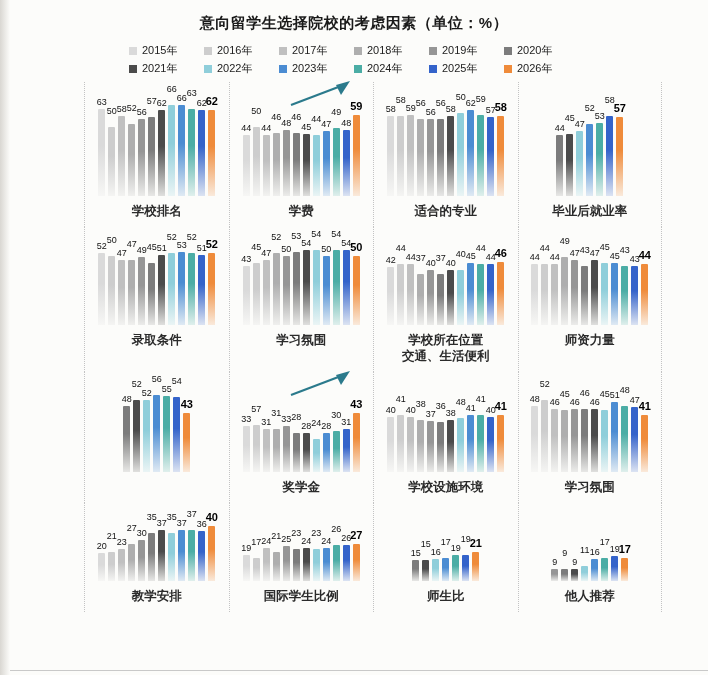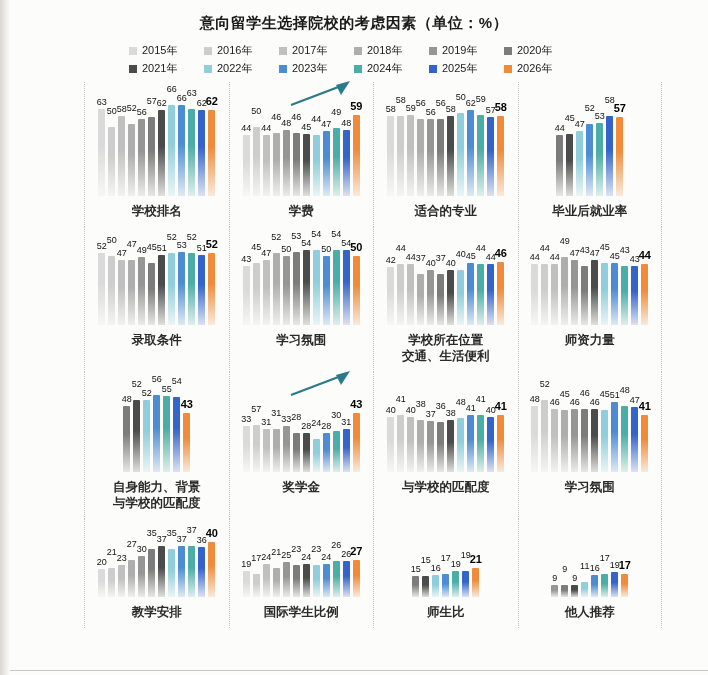--- a/index.html
+++ b/index.html
@@ -551,22 +551,20 @@
         </div>
         <div class="barcol">
           <div class="bar" style="height: 75px; background: linear-gradient(rgb(52, 99, 202) 0%, rgb(52, 99, 202) 42%, rgba(52, 99, 202, 0.16) 100%);"></div>
           <span class="val" style="bottom: 86px;">54</span>
         </div>
         <div class="barcol">
           <div class="bar" style="height: 59px; background: linear-gradient(rgb(239, 139, 58) 0%, rgb(239, 139, 58) 42%, rgba(239, 139, 58, 0.16) 100%);"></div>
           <span class="val bold" style="bottom: 62px;">43</span>
         </div>
       </div>
-      <div class="chart-title">自身能力、背景
-与学校的匹配度</div>
     </div>
     <div class="cell">
       <div class="bars" style="height: 80px;">
         <div class="barcol">
           <div class="bar" style="height: 46px; background: linear-gradient(rgb(218, 218, 218) 0%, rgb(218, 218, 218) 42%, rgba(218, 218, 218, 0.16) 100%);"></div>
           <span class="val" style="bottom: 48px;">33</span>
         </div>
         <div class="barcol">
           <div class="bar" style="height: 47px; background: linear-gradient(rgb(205, 205, 205) 0%, rgb(205, 205, 205) 42%, rgba(205, 205, 205, 0.16) 100%);"></div>
           <span class="val" style="bottom: 58px;">57</span>
@@ -662,21 +660,21 @@
         </div>
         <div class="barcol">
           <div class="bar" style="height: 55px; background: linear-gradient(rgb(52, 99, 202) 0%, rgb(52, 99, 202) 42%, rgba(52, 99, 202, 0.16) 100%);"></div>
           <span class="val" style="bottom: 57px;">40</span>
         </div>
         <div class="barcol">
           <div class="bar" style="height: 57px; background: linear-gradient(rgb(239, 139, 58) 0%, rgb(239, 139, 58) 42%, rgba(239, 139, 58, 0.16) 100%);"></div>
           <span class="val bold" style="bottom: 60px;">41</span>
         </div>
       </div>
-      <div class="chart-title">与学校的匹配度</div>
+      <div class="chart-title">学校设施环境</div>
     </div>
     <div class="cell last-col">
       <div class="bars" style="height: 80px;">
         <div class="barcol">
           <div class="bar" style="height: 66px; background: linear-gradient(rgb(218, 218, 218) 0%, rgb(218, 218, 218) 42%, rgba(218, 218, 218, 0.16) 100%);"></div>
           <span class="val" style="bottom: 68px;">48</span>
         </div>
         <div class="barcol">
           <div class="bar" style="height: 72px; background: linear-gradient(rgb(205, 205, 205) 0%, rgb(205, 205, 205) 42%, rgba(205, 205, 205, 0.16) 100%);"></div>
           <span class="val" style="bottom: 83px;">52</span>

